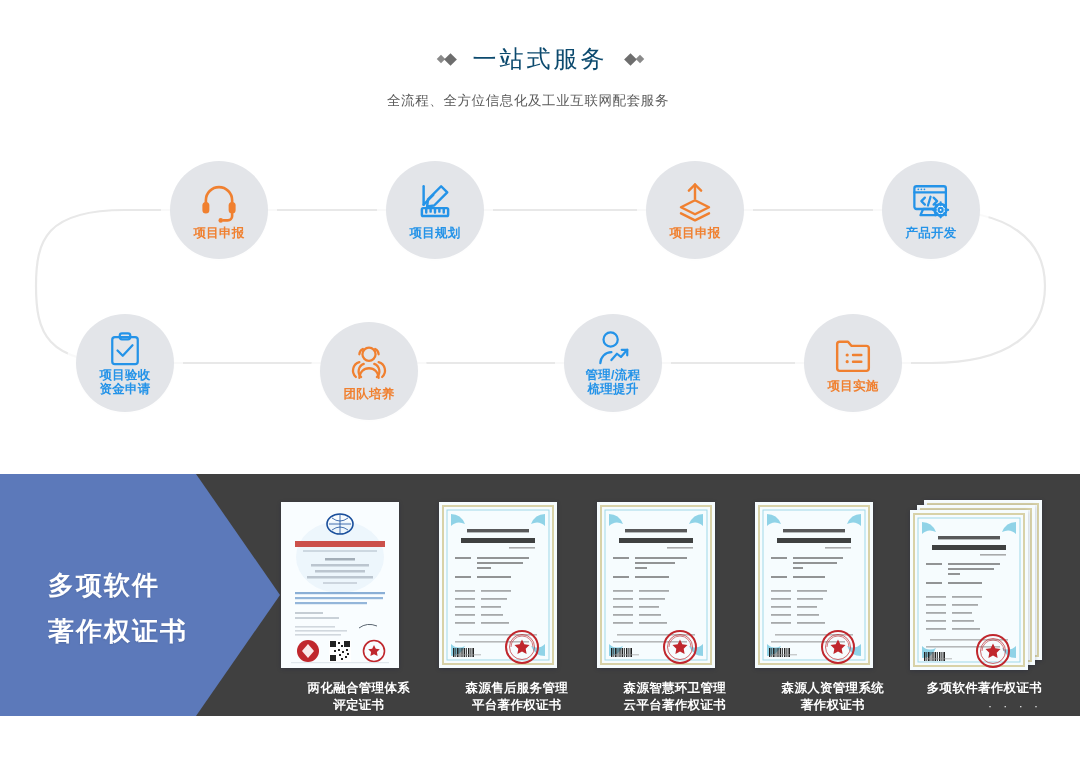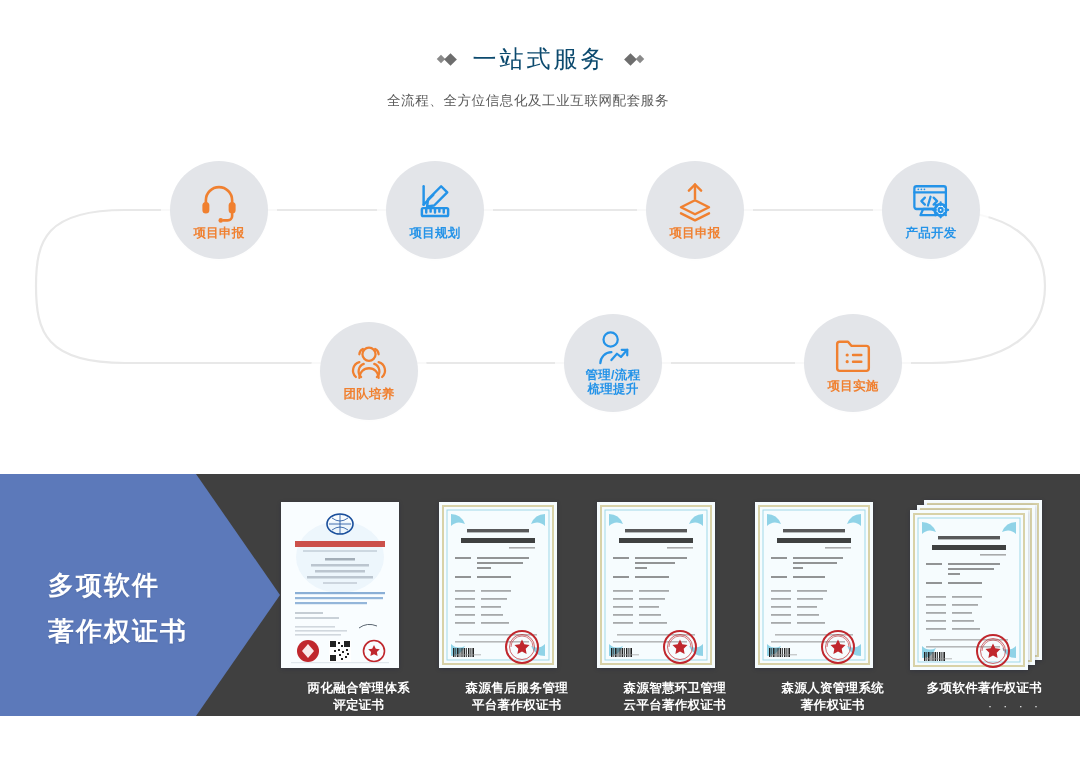--- a/index.html
+++ b/index.html
@@ -270,20 +270,31 @@
         <circle cx="35" cy="33" r="6.5" fill="#ffffff"></circle>
         <circle cx="35" cy="33" r="6.5"></circle>
         <circle cx="35" cy="33" r="2.3"></circle>
         <path d="M35 24.5 v3 M35 38.5 v3 M26.5 33 h3 M40.5 33 h3
                  M29 27 l2 2 M39 37 l2 2 M41 27 l-2 2 M31 37 l-2 2"></path>
       </svg>
     </span>
     <span class="lbl">产品开发</span>
   </div>
 
+  <div class="node blue two-line" style="left:76px; top:174px;">
+    <span class="ico">
+      <svg width="36" height="36" viewBox="0 0 48 48" fill="none" stroke="#2493e8" stroke-width="3" stroke-linecap="round" stroke-linejoin="round">
+        <rect x="7" y="8" width="34" height="36" rx="3.5"></rect>
+        <rect x="17" y="3" width="14" height="8" rx="3"></rect>
+        <path d="M14 26 L21 33 L34 19"></path>
+      </svg>
+    </span>
+    <span class="lbl">项目验收
+资金申请</span>
+  </div>
 
   <div class="node orange" style="left:320px; top:182px;">
     <span class="ico">
       <svg width="42" height="42" viewBox="0 0 48 48" fill="none" stroke="#f08030" stroke-width="2.6" stroke-linecap="round" stroke-linejoin="round">
         <path d="M13 14 a7 7 0 0 1 4 -6 M35 14 a7 7 0 0 0 -4 -6"></path>
         <path d="M9 40 a10 10 0 0 1 4 -17 M39 40 a10 10 0 0 0 -4 -17"></path>
         <path d="M15 40 a9 9 0 0 1 3 -15 M33 40 a9 9 0 0 0 -3 -15"></path>
         <circle cx="24" cy="14" r="7.5"></circle>
         <path d="M13 41 a11 11 0 0 1 22 0"></path>
       </svg>

